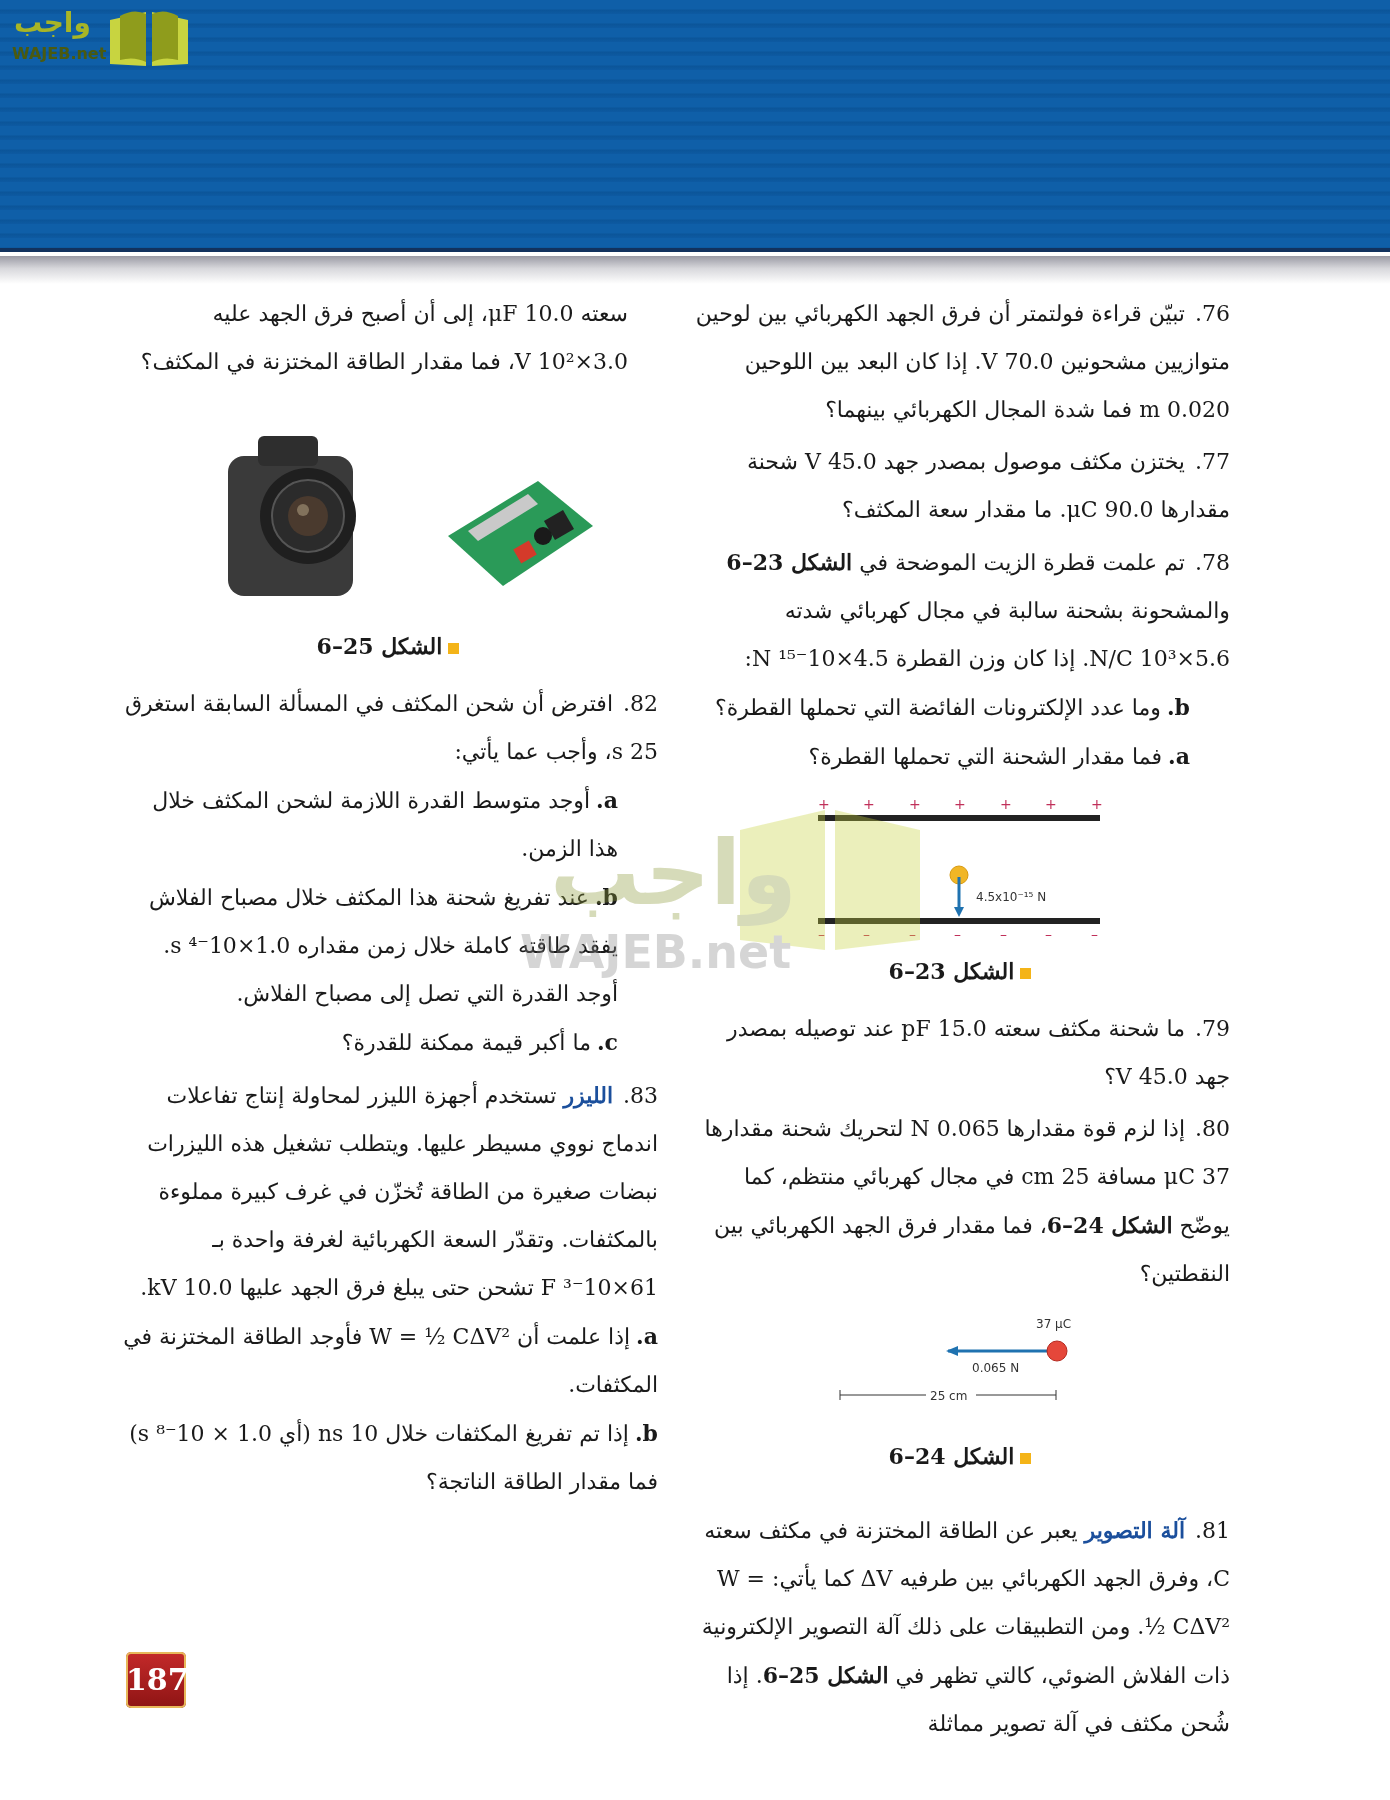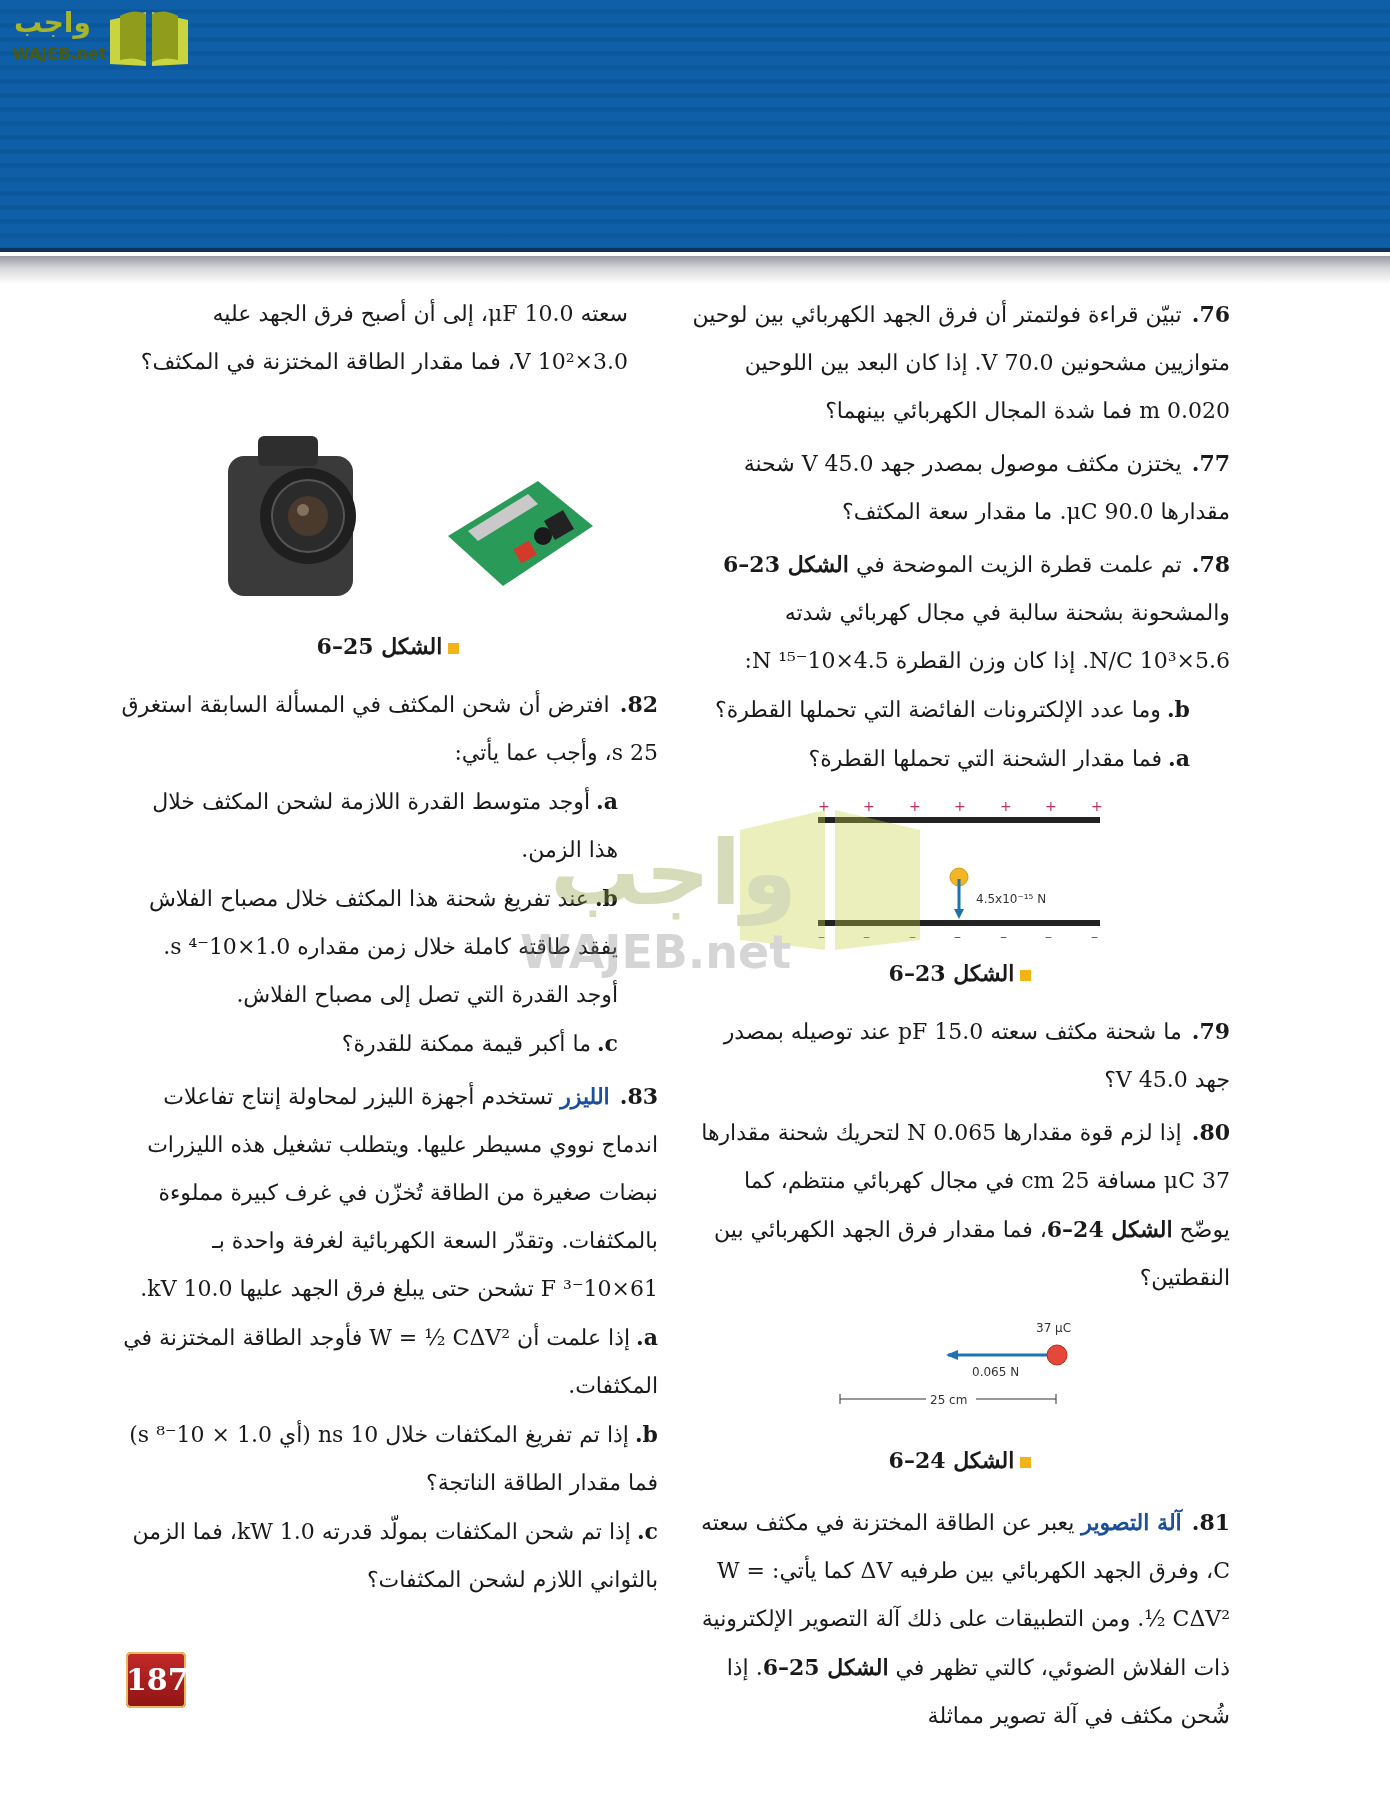--- a/index.html
+++ b/index.html
@@ -24,21 +24,21 @@
     position: absolute; left: 156px; top: 130px; width: 300px;
     direction: rtl; text-align: left;
     font-family: "DejaVu Sans", sans-serif; font-weight: bold; font-size: 40px; color: #ffffff;
   }
 
   .col { position: absolute; direction: rtl; font-size: 22px; line-height: 48px; }
   .col-right { left: 690px; width: 540px; top: 290px; }
   .col-left { left: 118px; width: 540px; top: 290px; }
 
   .q { position: relative; padding-right: 0; margin-bottom: 4px; }
-  .q-num { font-weight: bold; font-family: "DejaVu Serif", serif; margin-left: 10px; }
+  .q-num { font-weight: normal; font-family: "DejaVu Serif", serif; margin-left: 10px; }
   .hl { color: #1b4f9c; font-weight: bold; text-align: center; }
   .bold { font-weight: bold; }
   .sub { padding-right: 40px; }
   .sub-letter { font-weight: bold; margin-left: 6px; }
 
   .fig-caption { text-align: center; font-weight: bold; font-size: 22px; margin: 6px 0 10px; }
   .fig-square { display: inline-block; width: 11px; height: 11px; background: #f4b418; margin-left: 6px; vertical-align: middle; }
 
   .fig23 { position: relative; height: 150px; margin-top: 10px; direction: ltr; }
   .fig24 { position: relative; height: 120px; margin-top: 8px; direction: ltr; }
@@ -139,21 +139,21 @@
       <line x1="150" y1="84" x2="150" y2="94" stroke="#333"></line>
       <line x1="366" y1="84" x2="366" y2="94" stroke="#333"></line>
       <rect x="236" y="80" width="50" height="18" fill="#fff"></rect>
       <text x="240" y="94" font-family="DejaVu Sans, sans-serif" font-size="12" fill="#333">25 cm</text>
     </svg>
   </div>
   <div class="fig-caption">
     <span class="fig-square"></span><span>الشكل 24–6</span>
   </div>
 
-  <div class="q" style="margin-top:14px;">
+  <div class="q" style="margin-top:26px;">
     <span class="q-num">81.</span><span class="hl">آلة التصوير</span><span> يعبر عن الطاقة المختزنة في مكثف سعته C، وفرق الجهد الكهربائي بين طرفيه ΔV كما يأتي: W = ½ CΔV². ومن التطبيقات على ذلك آلة التصوير الإلكترونية ذات الفلاش الضوئي، كالتي تظهر في </span><span class="bold">الشكل 25–6</span><span>. إذا شُحن مكثف في آلة تصوير مماثلة</span>
   </div>
 </div>
 
 <div class="col col-left">
   <div class="q" style="padding-right:30px;">
     <span>سعته 10.0 μF، إلى أن أصبح فرق الجهد عليه 3.0×10² V، فما مقدار الطاقة المختزنة في المكثف؟</span>
   </div>
 
   <div class="fig25">
@@ -193,23 +193,20 @@
   </div>
 
   <div class="q">
     <span class="q-num">83.</span><span class="hl">الليزر</span><span> تستخدم أجهزة الليزر لمحاولة إنتاج تفاعلات اندماج نووي مسيطر عليها. ويتطلب تشغيل هذه الليزرات نبضات صغيرة من الطاقة تُخزّن في غرف كبيرة مملوءة بالمكثفات. وتقدّر السعة الكهربائية لغرفة واحدة بـ 61×10⁻³ F تشحن حتى يبلغ فرق الجهد عليها 10.0 kV.</span>
     <div>
       <span class="sub-letter">a.</span><span>إذا علمت أن W = ½ CΔV² فأوجد الطاقة المختزنة في المكثفات.</span>
     </div>
     <div>
       <span class="sub-letter">b.</span><span>إذا تم تفريغ المكثفات خلال 10 ns (أي 1.0 × 10⁻⁸ s) فما مقدار الطاقة الناتجة؟</span>
     </div>
-    <div>
-      <span class="sub-letter">c.</span><span>إذا تم شحن المكثفات بمولّد قدرته 1.0 kW، فما الزمن بالثواني اللازم لشحن المكثفات؟</span>
-    </div>
   </div>
 </div>
 
 <div class="watermark">
   <svg style="position:absolute;left:210px;top:0;" width="200" height="160" viewBox="0 0 200 160">
     <path d="M10 30 L95 10 L95 150 L10 140 Z" fill="#c8d440"></path>
     <path d="M105 10 L190 30 L190 140 L105 150 Z" fill="#c8d440"></path>
   </svg>
   <span class="wm-ar">واجب</span>
   <span class="wm-en">WAJEB.net</span>

